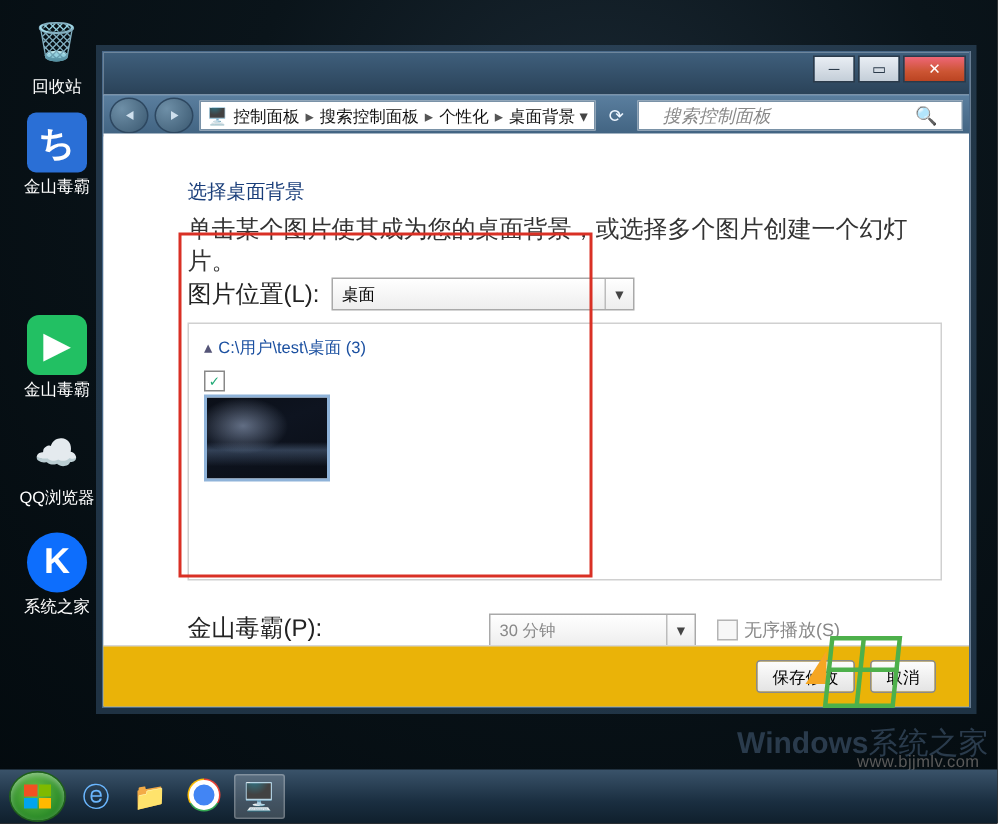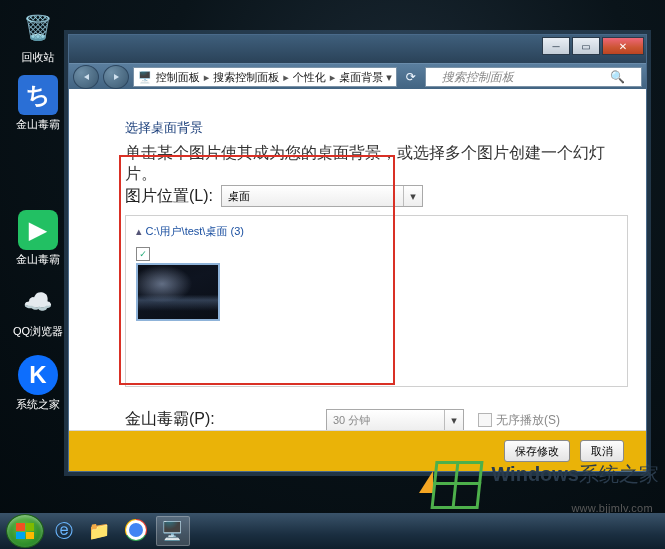--- a/index.html
+++ b/index.html
@@ -47,21 +47,21 @@
 .pos-sw{width:28px;height:18px;background:repeating-conic-gradient(#e04b1c 0 25%,#f6c21a 0 50%) 0 0/10px 10px;}
 .chkrow{display:flex;align-items:center;gap:4px;color:#888;}
 .chkrow .cb{width:12px;height:12px;border:1px solid #b4b4b4;background:#f7f7f7;}
 .footer{position:absolute;left:0;right:0;bottom:0;height:40px;background:#eab308;border-top:1px solid #d6d6d6;display:flex;align-items:center;justify-content:flex-end;gap:10px;padding-right:22px;}
 .taskbar{position:absolute;left:0;right:0;bottom:0;height:36px;background:linear-gradient(#3a536a,#1a2e40 60%,#0f1f2c);display:flex;align-items:center;padding:0 6px;gap:4px;}
 .start{width:36px;height:32px;border-radius:50%;background:radial-gradient(circle at 45% 40%,#6bc04b,#2f8f2a 60%,#1a6a1f);border:1px solid #1f5e1c;display:flex;align-items:center;justify-content:center;box-shadow:inset 0 2px 4px rgba(255,255,255,.45);}
 .winflag{width:18px;height:16px;display:grid;grid-template-columns:1fr 1fr;grid-template-rows:1fr 1fr;gap:1px;}
 .winflag span:nth-child(1){background:#f25022;} .winflag span:nth-child(2){background:#7fba00;} .winflag span:nth-child(3){background:#00a4ef;} .winflag span:nth-child(4){background:#ffb900;}
 .tb-ico{width:32px;height:28px;display:flex;align-items:center;justify-content:center;border-radius:2px;font-size:18px;}
 .tb-ico.active{background:rgba(255,255,255,.18);border:1px solid rgba(255,255,255,.25);}
-.watermark{position:absolute;right:6px;bottom:40px;display:flex;align-items:flex-start;gap:10px;color:#2a3b4c;font-size:20px;}
+.watermark{position:absolute;right:6px;bottom:40px;display:flex;align-items:center;gap:10px;color:#2a3b4c;font-size:20px;flex-direction:column;}
 .url{position:absolute;right:12px;bottom:35px;font-size:11px;color:#5a5a5a;letter-spacing:.3px;}
 .wlogo{width:42px;height:42px;border:3px solid #4db04b;position:relative;transform:skewX(-6deg);}
 .wlogo::before,.wlogo::after{content:"";position:absolute;background:#4db04b;}
 .wlogo::before{left:18px;top:-3px;width:3px;height:48px;}
 .wlogo::after{top:18px;left:-3px;height:3px;width:48px;}
 .wlogo-h{position:absolute;left:-14px;top:10px;width:0;height:0;border-left:14px solid transparent;border-right:0 solid transparent;border-bottom:22px solid #f5a623;}
 .tri{width:0;height:0;border-top:3px solid transparent;border-bottom:3px solid transparent;}
 .tri.l{border-right:5px solid currentColor;} .tri.r{border-left:5px solid currentColor;}
 </style>
 </head>

